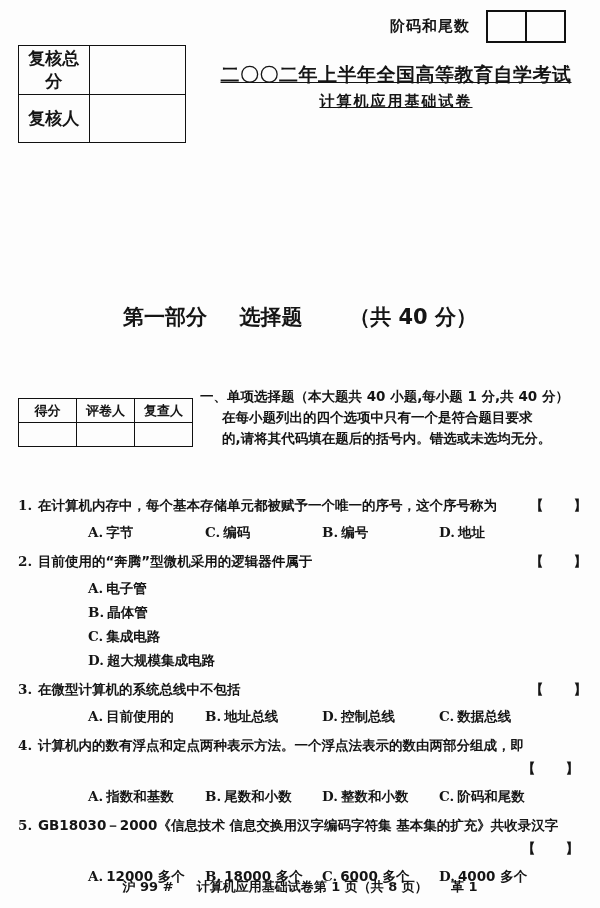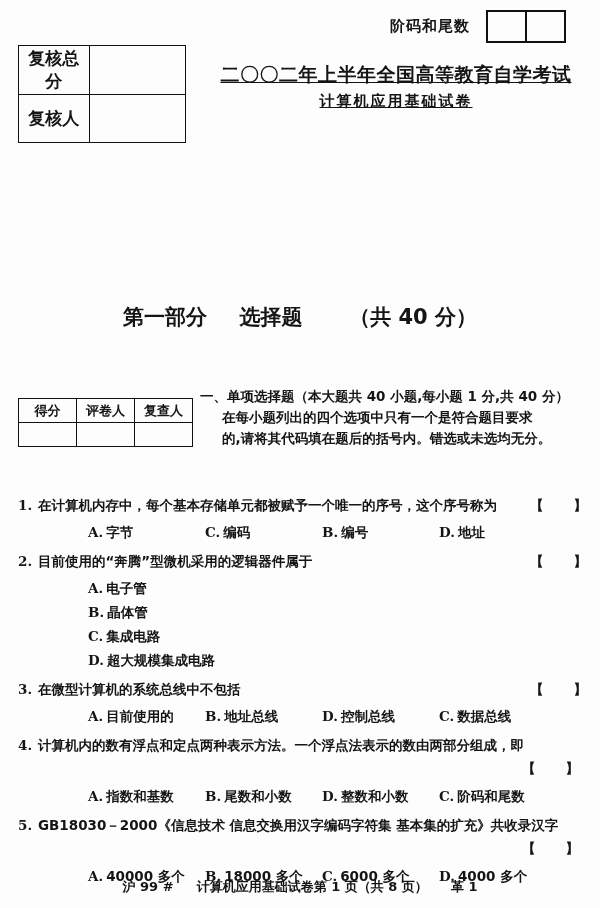--- a/index.html
+++ b/index.html
@@ -351,21 +351,21 @@
         <span class="opt"><span class="opt-key">C.</span><span>阶码和尾数</span></span>
       </div>
     </div>
 
     <div class="q">
       <div class="q-stem wrap">
         <span class="q-num">5.</span><span>GB18030－2000《信息技术 信息交换用汉字编码字符集 基本集的扩充》共收录汉字</span>
         <span class="q-bracket below">【　　】</span>
       </div>
       <div class="opts cols4">
-        <span class="opt"><span class="opt-key">A.</span><span>40000 多个</span></span>
+        <span class="opt"><span class="opt-key">A.</span><span>12000 多个</span></span>
         <span class="opt"><span class="opt-key">B.</span><span>18000 多个</span></span>
         <span class="opt"><span class="opt-key">C.</span><span>6000 多个</span></span>
         <span class="opt"><span class="opt-key">D.</span><span>4000 多个</span></span>
       </div>
     </div>
 
   </div>
 
   <div class="footer">
     <span>沪 99 #</span>

